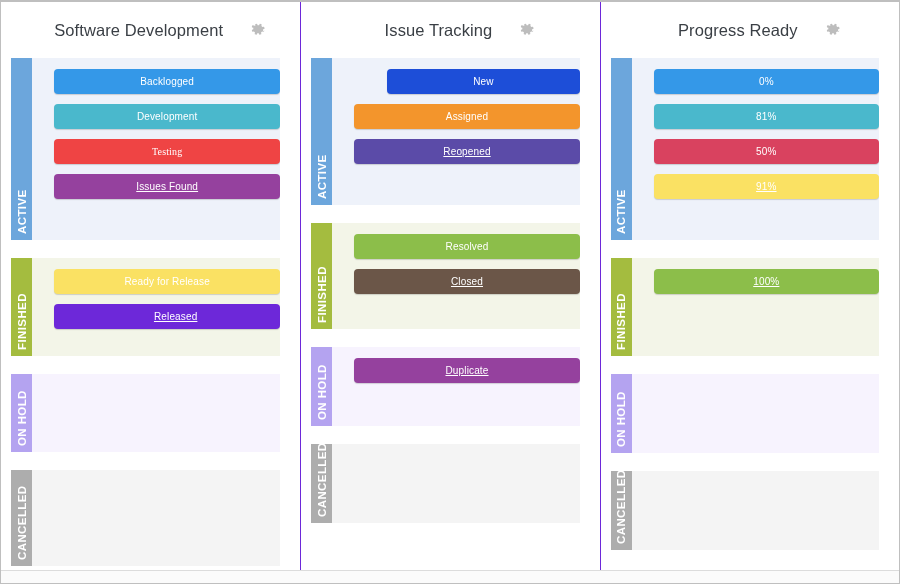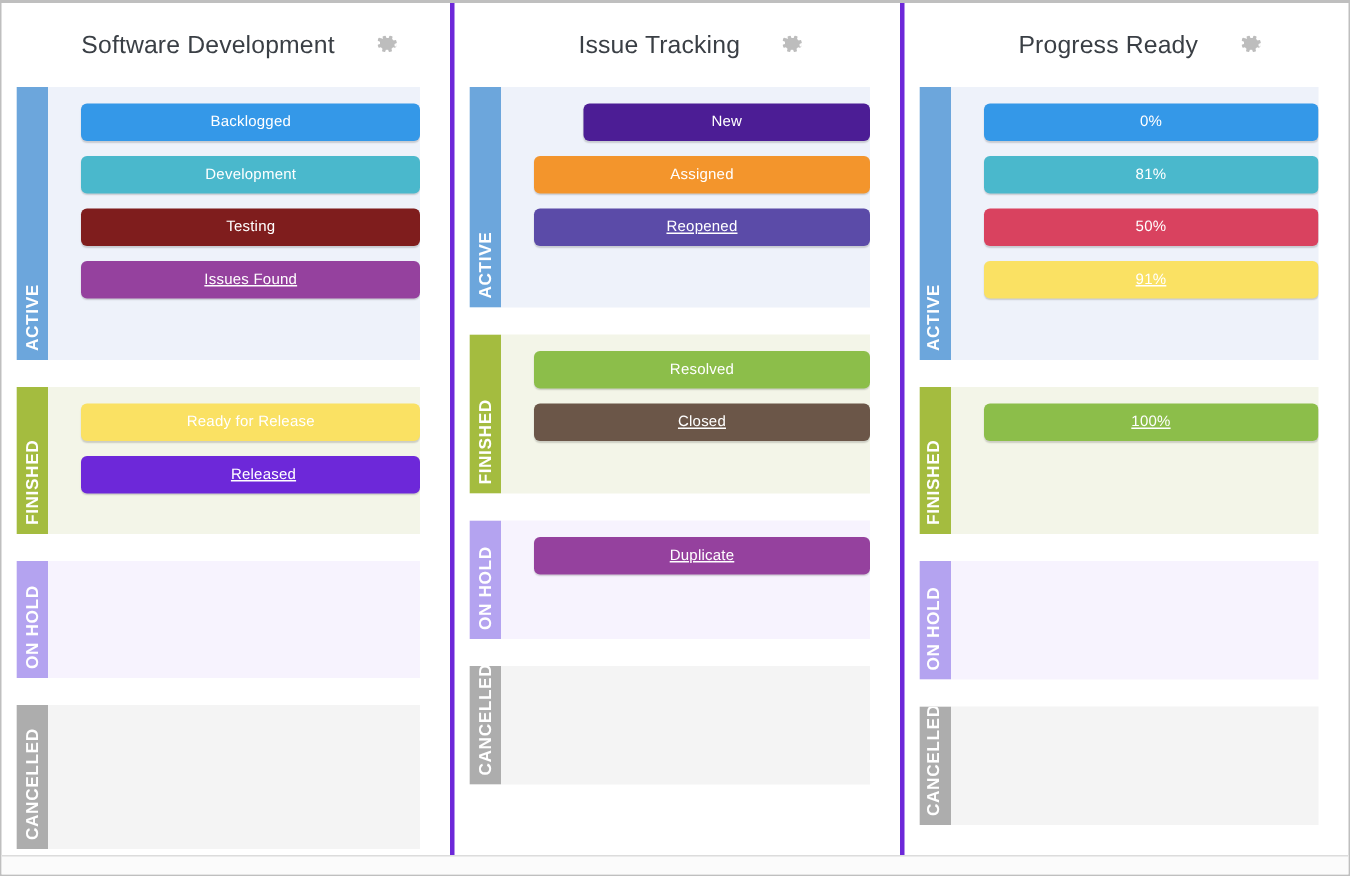--- a/index.html
+++ b/index.html
@@ -46,21 +46,21 @@
     display: flex;
     flex-direction: row;
   }
 
   .column {
     position: relative;
     width: 300px;
     box-sizing: border-box;
     padding: 0;
   }
-  .column.col-sep { border-left: 3px solid #6d28d9; }
+  .column.col-sep { border-left: 1px solid #6d28d9; }
 
   .col-header {
     height: 56px;
     display: flex;
     align-items: center;
     justify-content: center;
     gap: 26px;
     padding-left: 20px;
   }
   .col-title {
@@ -153,21 +153,21 @@
           </span>
         </div>
         <div class="sections">
           <div class="section" style="background: rgb(238, 242, 250); min-height: 182px;">
             <div class="section-label" style="background: rgb(108, 166, 220);">
               <span>ACTIVE</span>
             </div>
             <div class="section-body">
               <div class="chip light-text" style="background: rgb(52, 152, 232);">Backlogged</div>
               <div class="chip light-text" style="background: rgb(74, 184, 204);">Development</div>
-              <div class="chip light-text" style="background: #7f1d1d;">Testing</div>
+              <div class="chip light-text" style="background: #ef4444; font-family: Liberation Serif, serif;">Testing</div>
               <div class="chip light-text" style="background: rgb(149, 65, 158);">Issues Found</div>
             </div>
           </div>
           <div class="section" style="background: rgb(243, 245, 232); min-height: 98px;">
             <div class="section-label" style="background: rgb(164, 188, 63);">
               <span>FINISHED</span>
             </div>
             <div class="section-body">
               <div class="chip light-text" style="background: rgb(250, 225, 99);">Ready for Release</div>
               <div class="chip light-text" style="background: #6d28d9; padding-left: 17px;">Released</div>
@@ -196,21 +196,21 @@
               <path fill="#bdbdbd" d="M20.3 13.5l-1.6-.5a6.8 6.8 0 0 0 0-2l1.6-.5a.6.6 0 0 0 .4-.7l-.5-1.8a.6.6 0 0 0-.7-.4l-1.6.4a6.9 6.9 0 0 0-1.4-1.4l.4-1.6a.6.6 0 0 0-.4-.7l-1.8-.5a.6.6 0 0 0-.7.4l-.5 1.6a6.8 6.8 0 0 0-2 0l-.5-1.6a.6.6 0 0 0-.7-.4l-1.8.5a.6.6 0 0 0-.4.7l.4 1.6A6.9 6.9 0 0 0 6.6 6L5 5.6a.6.6 0 0 0-.7.4l-.5 1.8a.6.6 0 0 0 .4.7l1.6.5a6.8 6.8 0 0 0 0 2l-1.6.5a.6.6 0 0 0-.4.7l.5 1.8a.6.6 0 0 0 .7.4l1.6-.4a6.9 6.9 0 0 0 1.4 1.4l-.4 1.6a.6.6 0 0 0 .4.7l1.8.5a.6.6 0 0 0 .7-.4l.5-1.6a6.8 6.8 0 0 0 2 0l.5 1.6a.6.6 0 0 0 .7.4l1.8-.5a.6.6 0 0 0 .4-.7l-.4-1.6a6.9 6.9 0 0 0 1.4-1.4l1.6.4a.6.6 0 0 0 .7-.4l.5-1.8a.6.6 0 0 0-.4-.7z"></path>
             </svg>
           </span>
         </div>
         <div class="sections">
           <div class="section" style="background: rgb(238, 242, 250); min-height: 147px;">
             <div class="section-label" style="background: rgb(108, 166, 220);">
               <span>ACTIVE</span>
             </div>
             <div class="section-body">
-              <div class="chip light-text" style="background: #4c1d95; margin-left: 33px;">New</div>
+              <div class="chip light-text" style="background: #1d4ed8; margin-left: 33px;">New</div>
               <div class="chip light-text" style="background: rgb(243, 149, 44);">Assigned</div>
               <div class="chip light-text" style="background: rgb(91, 75, 168);">Reopened</div>
             </div>
           </div>
           <div class="section" style="background: rgb(243, 245, 232); min-height: 106px;">
             <div class="section-label" style="background: rgb(164, 188, 63);">
               <span>FINISHED</span>
             </div>
             <div class="section-body">
               <div class="chip light-text" style="background: rgb(140, 190, 74);">Resolved</div>

